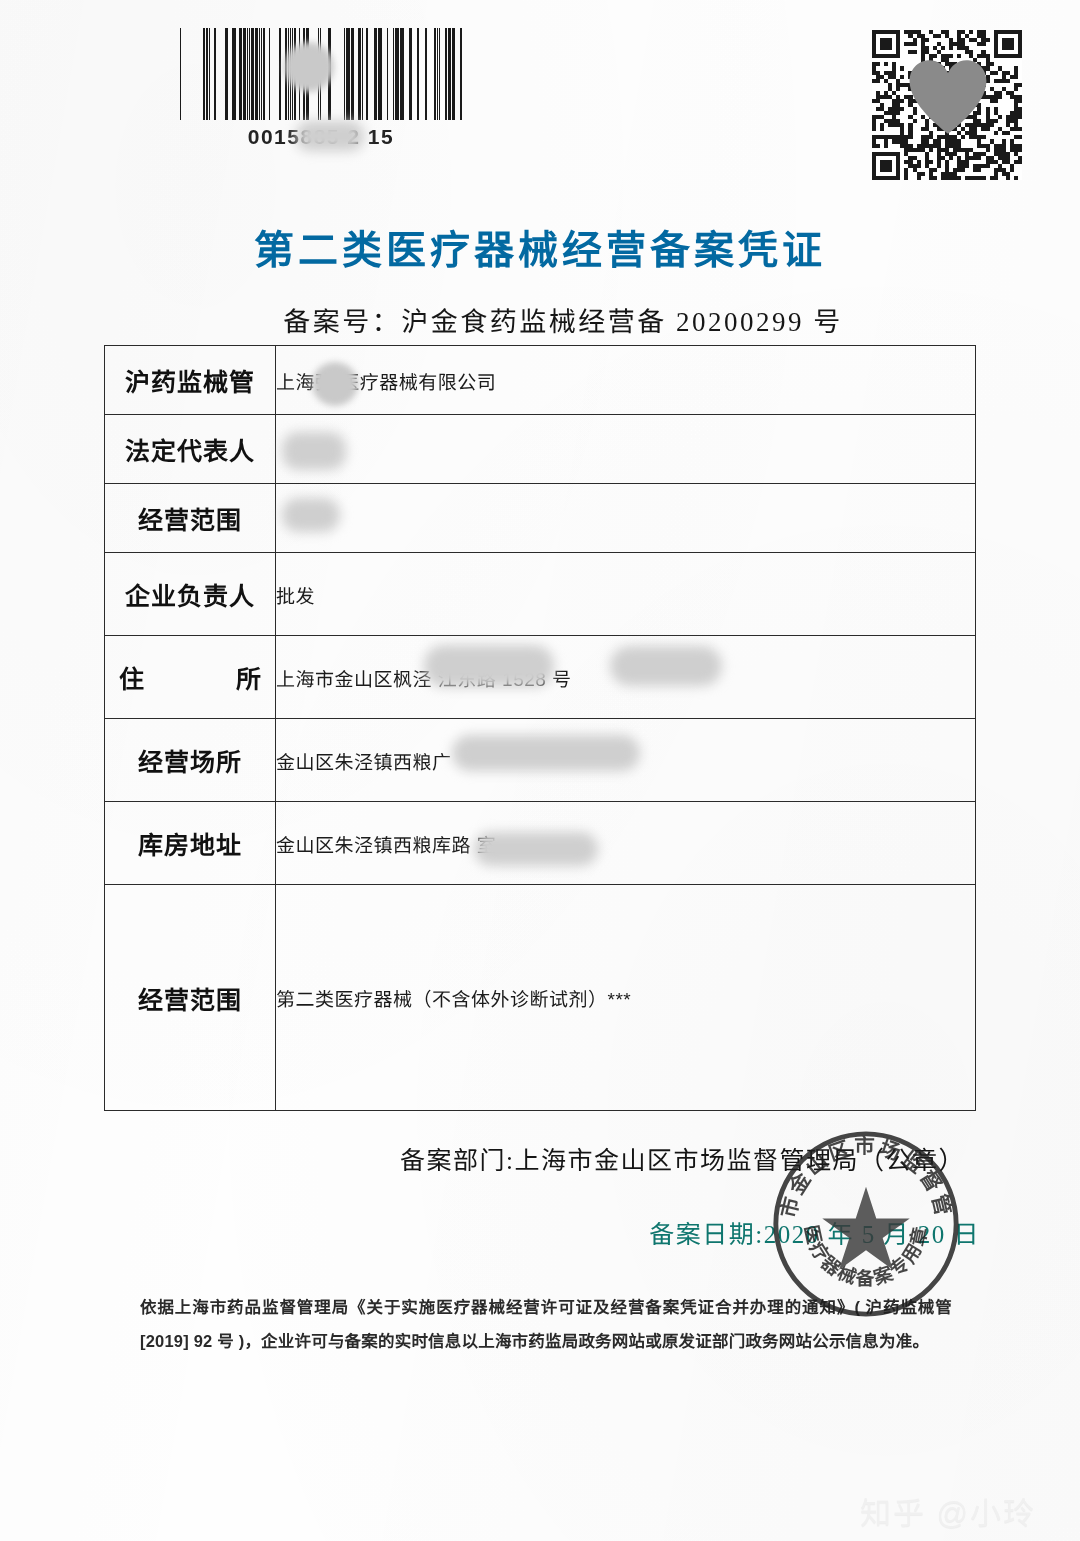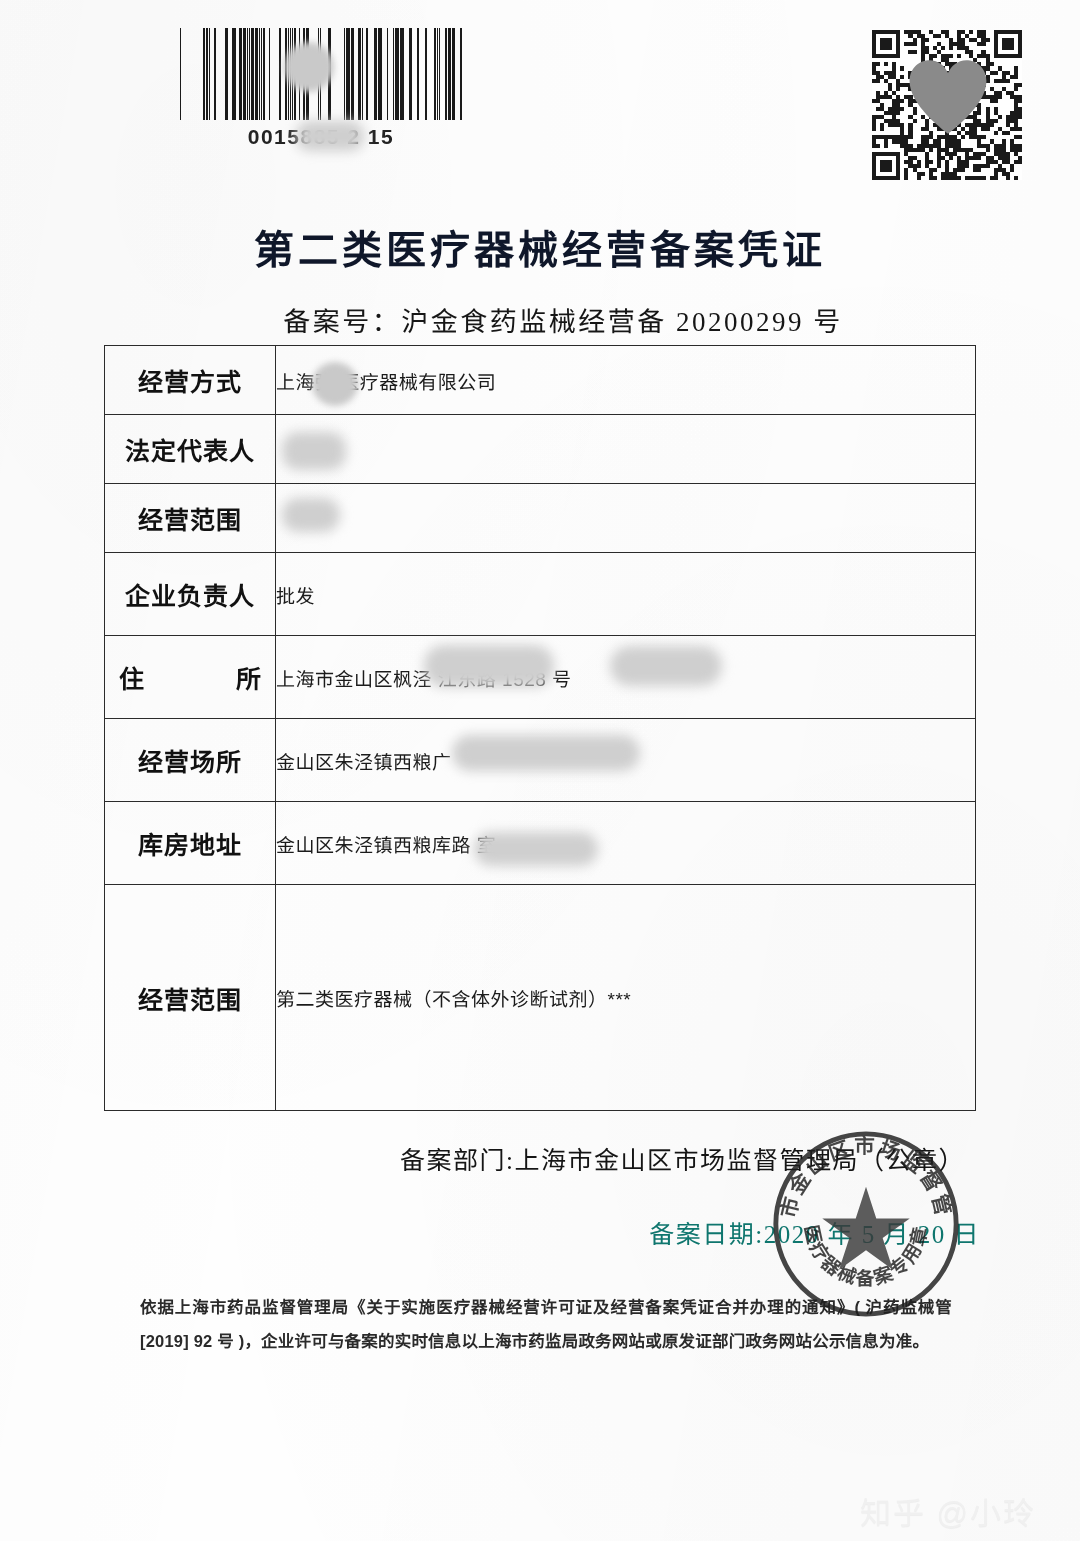--- a/index.html
+++ b/index.html
@@ -85,21 +85,21 @@
   #doc-title {
     position: absolute;
     left: 0;
     top: 218px;
     width: 1080px;
     text-align: center;
     font-family: "Liberation Sans", "DejaVu Sans", sans-serif;
     font-weight: bold;
     font-size: 40px;
     letter-spacing: 4px;
-    color: #0f172a;
+    color: #0369a1;
     z-index: 3;
   }
   #record-no {
     position: absolute;
     left: 0;
     top: 300px;
     width: 1052px;
     text-align: center;
     font-family: "Liberation Serif", "DejaVu Serif", serif;
     font-size: 27px;
@@ -891,21 +891,21 @@
                C 54 9, 62 2, 73 2 C 85 2, 98 11, 98 28 C 98 44, 86 66, 50 94 Z" fill="#8a8a8a"></path>
     </svg>
   </div>
 
   <div id="doc-title">第二类医疗器械经营备案凭证</div>
   <div id="record-no">备案号：沪金食药监械经营备 20200299 号</div>
 
   <table id="info-table">
     <tbody id="table-body">
         <tr class="r-short">
-          <td class="cell-label">经营方式</td>
+          <td class="cell-label">沪药监械管</td>
           <td class="cell-value"><span class="val-text">上海弥       医疗器械有限公司</span></td>
         </tr>
         <tr class="r-short">
           <td class="cell-label">法定代表人</td>
           <td class="cell-value"><span class="val-text"></span></td>
         </tr>
         <tr class="r-short">
           <td class="cell-label">经营范围</td>
           <td class="cell-value"><span class="val-text"></span></td>
         </tr>

